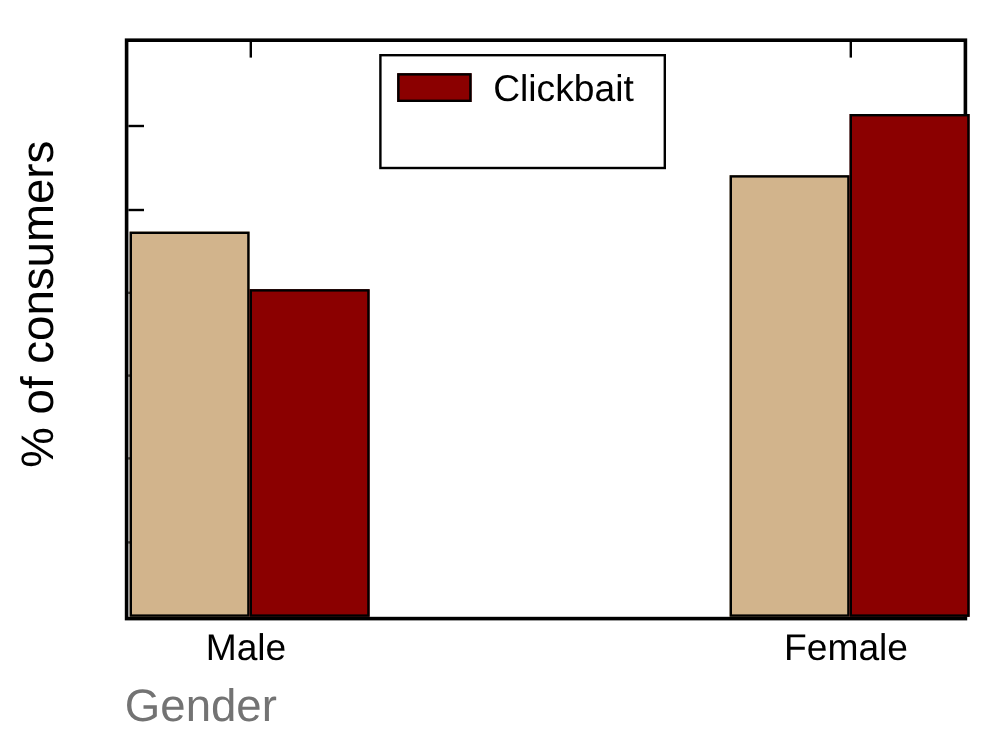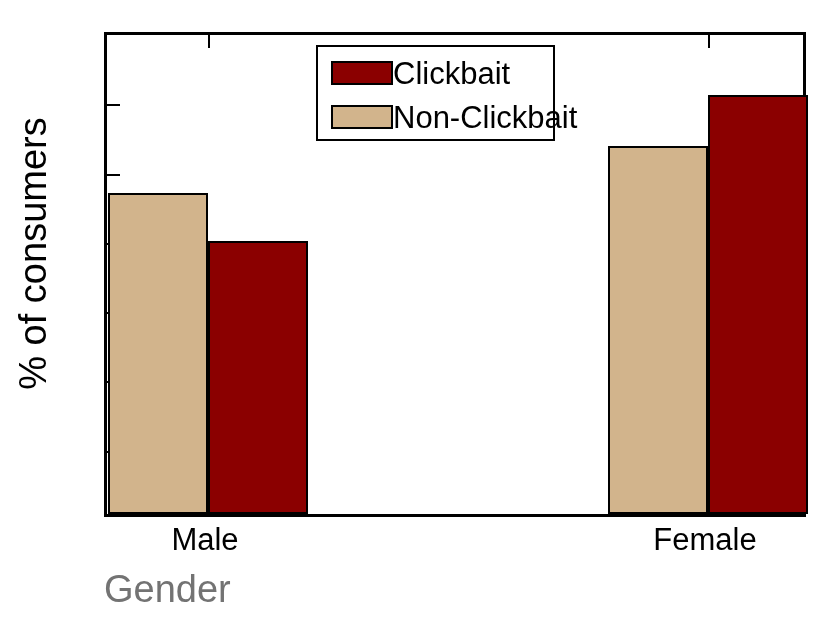--- a/index.html
+++ b/index.html
@@ -121,20 +121,21 @@
   }
   .legend-swatch {
     margin-left: 13px;
     width: 62px;
     height: 24px;
     border: 2.5px solid #000000;
     box-sizing: border-box;
     flex: none;
   }
   .legend-text {
+    margin-left: 18px;
     font-size: 31px;
     color: #000000;
     line-height: 1;
     white-space: nowrap;
   }
 </style>
 </head>
 <body>
 
 <div id="figure">
@@ -173,19 +174,15 @@
       <div class="xtick-label" style="left: 555px; width: 300px;">Female</div>
     </div>
 
   <div id="xlabel">Gender</div>
 
   <div id="legend">
       <div class="legend-row" style="top: 4px;">
         <span class="legend-swatch" style="background: rgb(139, 0, 0);"></span>
         <span class="legend-text">Clickbait</span>
       </div>
-      <div class="legend-row" style="top: 48px;">
-        <span class="legend-swatch" style="background: rgb(210, 180, 140);"></span>
-        <span class="legend-text">Non-Clickbait</span>
-      </div>
     </div>
 
 </div>
 
 </body></html>

